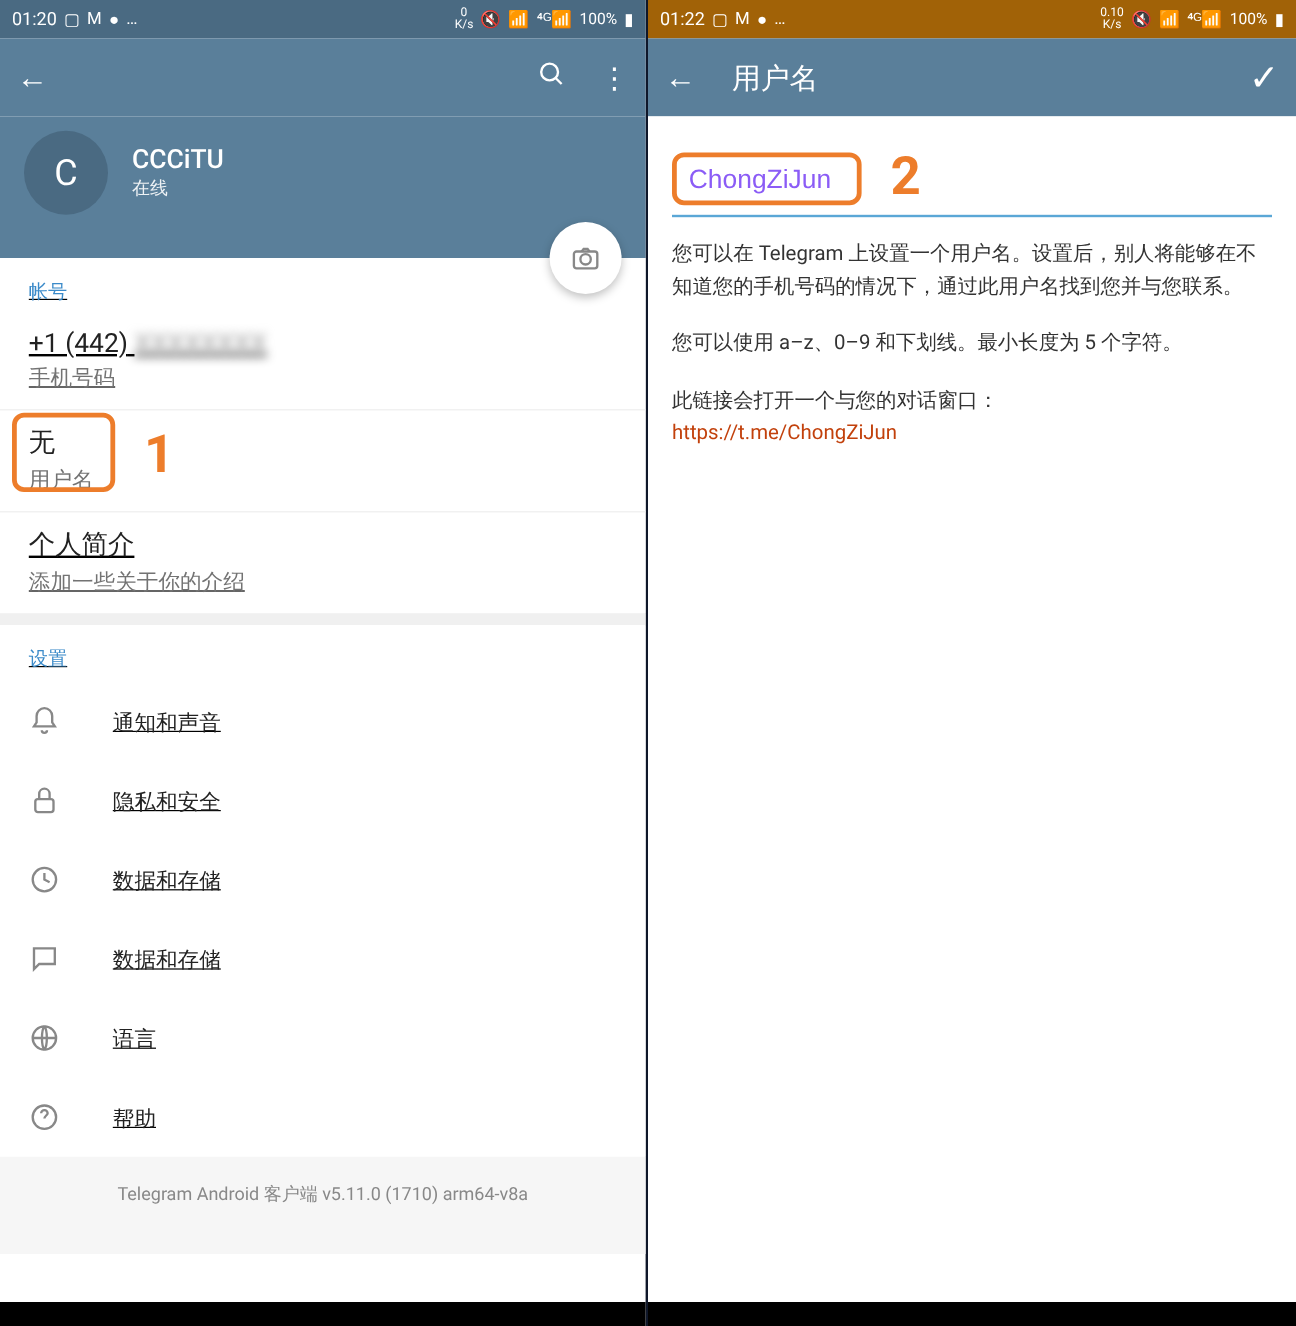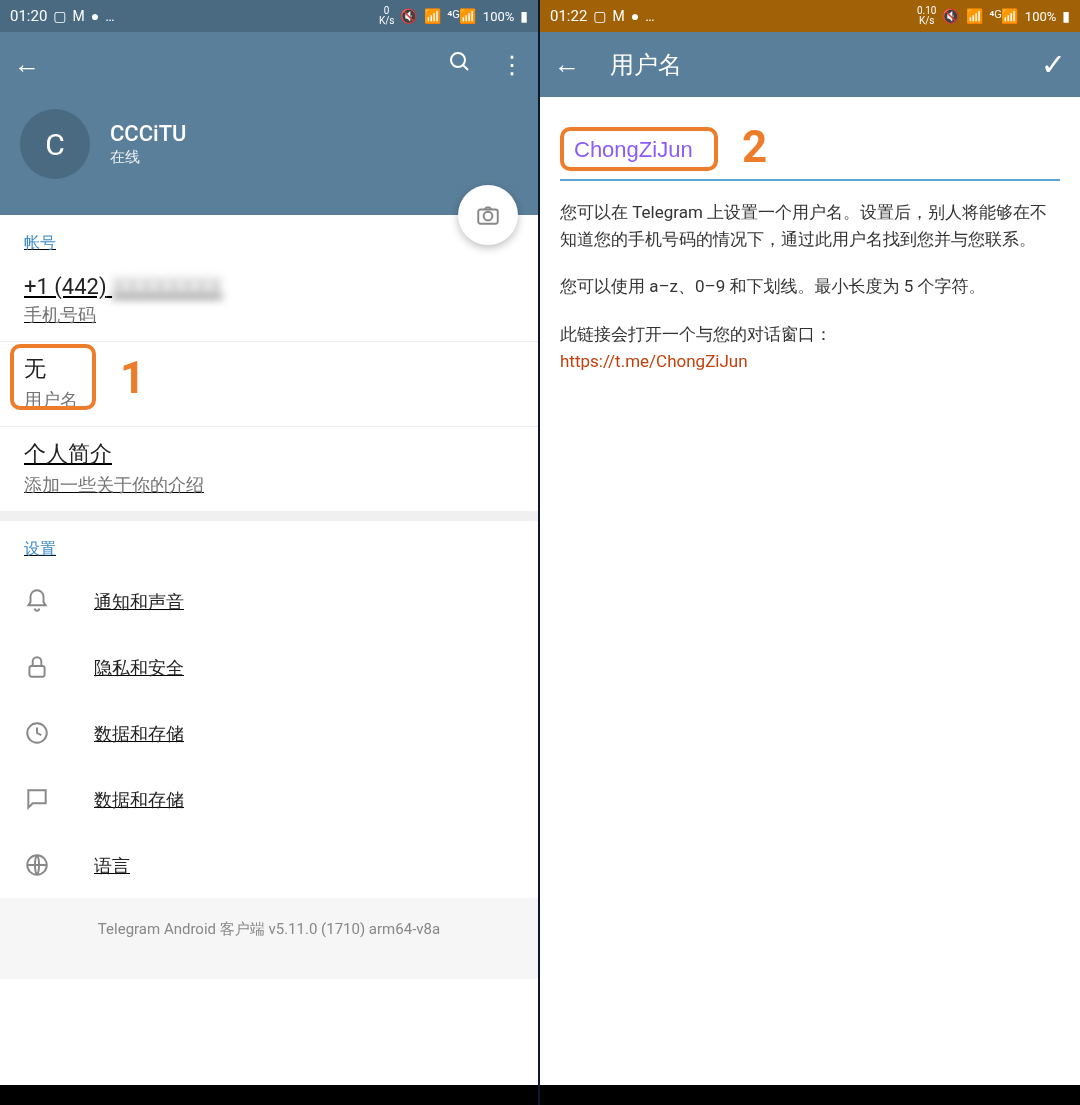--- a/index.html
+++ b/index.html
@@ -288,20 +288,29 @@
     </div>
     <div class="set-row">
       <span class="set-icon">
           <svg viewBox="0 0 24 24">
             <circle cx="12" cy="12" r="9"></circle>
             <path d="M3 12h18M12 3c2.5 3 2.5 15 0 18M12 3c-2.5 3-2.5 15 0 18"></path>
           </svg>
         </span>
       <span>语言</span>
     </div>
+    <div class="set-row">
+      <span class="set-icon">
+          <svg viewBox="0 0 24 24">
+            <circle cx="12" cy="12" r="9"></circle>
+            <path d="M9.5 9a2.5 2.5 0 115 0c0 1.5-2.5 2-2.5 4M12 17h.01"></path>
+          </svg>
+        </span>
+      <span>帮助</span>
+    </div>
   </div>
 
   <div class="footer">Telegram Android 客户端 v5.11.0 (1710) arm64-v8a</div>
   <div class="navbottom"></div>
 </div>
 
 <div class="phone phone-right">
   <div class="statusbar">
     <div class="status-left">
       <span>01:22</span>

